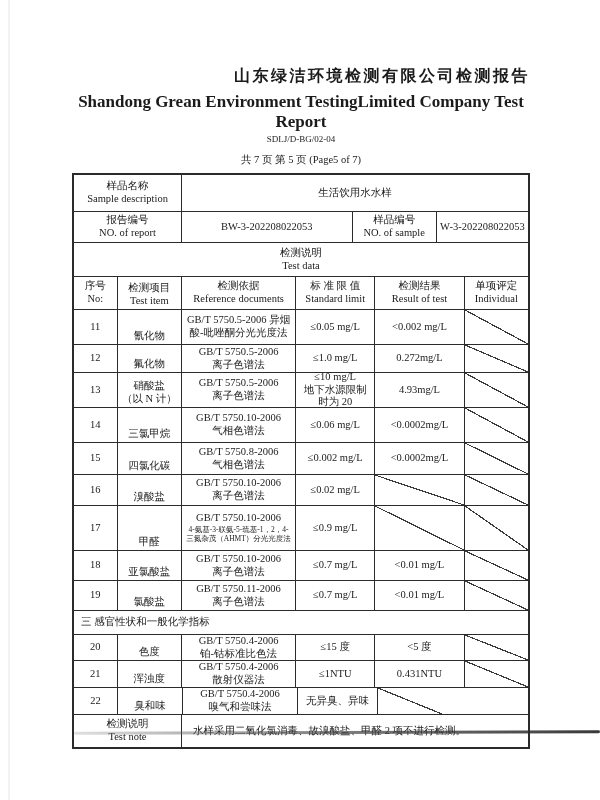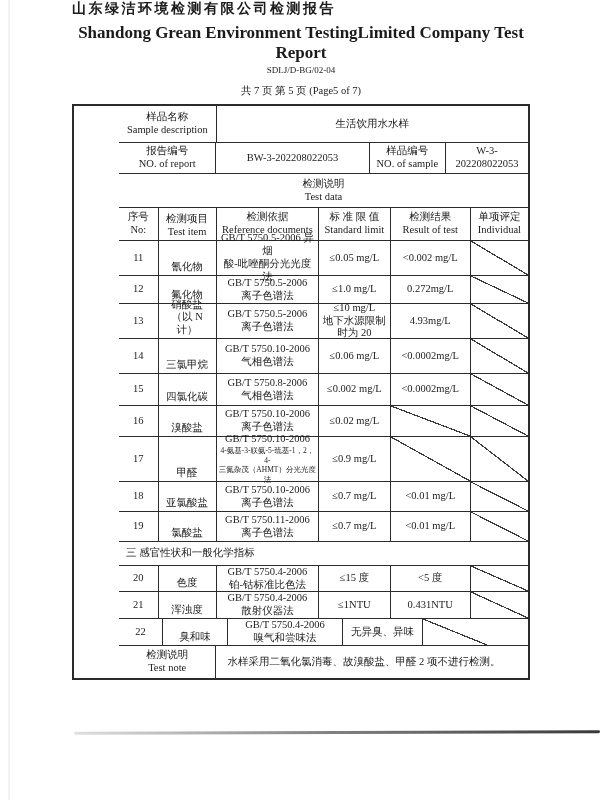--- a/index.html
+++ b/index.html
@@ -18,40 +18,39 @@
   .scan-shadow {
     position: absolute; left: 74px; top: 731px; right: 0; height: 3px;
     background: linear-gradient(to right, rgba(130,130,130,0.25), rgba(70,70,70,0.65) 45%, rgba(35,35,35,0.9));
     transform: rotate(-0.15deg);
     border-radius: 2px;
   }
   .content {
     position: absolute; left: 72px; top: 0; width: 458px;
   }
   .title-cn {
-    text-align: left;
-    font-size: 14px; font-weight: bold; letter-spacing: 2.5px;
+    margin-top: 66px; text-align: right;
+    font-size: 16px; font-weight: bold; letter-spacing: 2.5px;
   }
   .title-en {
     margin-top: 5px; text-align: center;
     font-size: 17px; font-weight: bold;
   }
   .doc-code {
     margin-top: 2px; text-align: center; font-size: 9px;
   }
   .page-info {
     margin-top: 9px; text-align: center; font-size: 10.5px;
   }
   .doc-table {
     margin-top: 6px;
     border: 2px solid #2b2b2b;
     width: 458px;
     font-size: 10.5px;
     line-height: 1.22;
-    padding-left: 45px;
   }
   .row { display: flex; border-top: 1px solid #2b2b2b; }
   .row:first-child { border-top: none; }
   .c {
     display: flex; flex-direction: column;
     justify-content: center; align-items: center;
     text-align: center;
     border-left: 1px solid #2b2b2b;
     white-space: pre-line;
     padding: 1px 2px;

